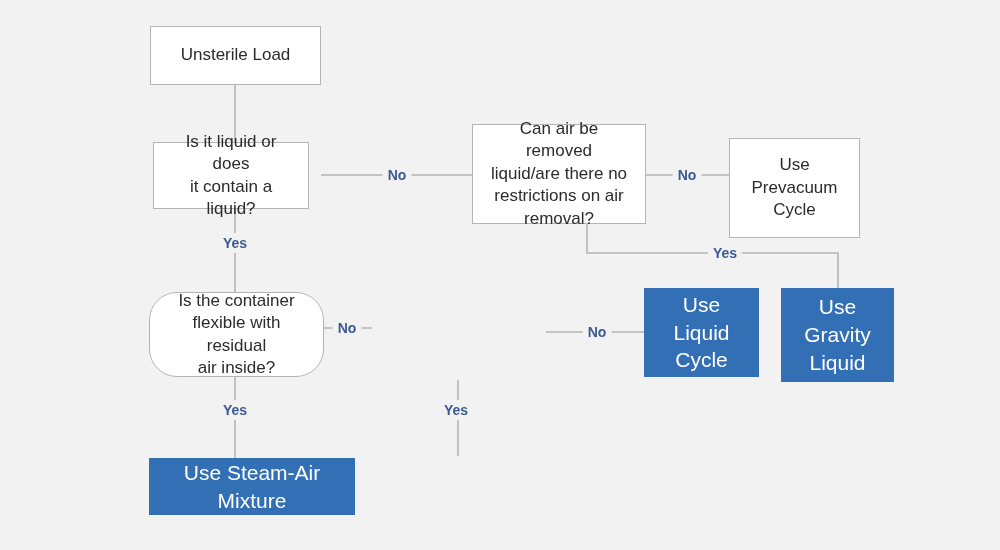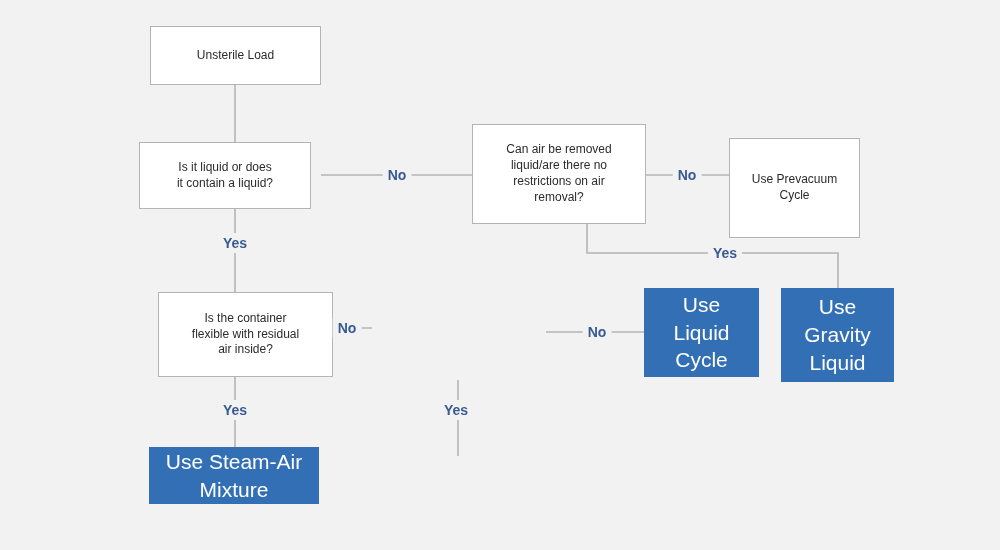--- a/index.html
+++ b/index.html
@@ -30,21 +30,21 @@
     display: flex;
     align-items: center;
     justify-content: center;
     text-align: center;
     line-height: 1.32;
   }
   .node-process {
     background: #ffffff;
     border: 1px solid #b4b4b4;
     color: #2b2b2b;
-    font-size: 12px;
+    font-size: 17px;
   }
   .node-terminal {
     background: #336fb4;
     border: 1px solid #336fb4;
     color: #ffffff;
     font-size: 21px;
   }
   .node-label {
     padding: 0 12px;
     white-space: pre-line;
@@ -85,55 +85,55 @@
       <path d="M546,332 L644,332"></path>
 
       <path d="M458,380 L458,456"></path>
     </g>
   </svg>
 
   <div class="node node-process" style="left:150px; top:26px; width:171px; height:59px;">
     <span class="node-label">Unsterile Load</span>
   </div>
 
-  <div class="node node-process" style="left:139px; top:142px; width:172px; height:67px;">
+  <div class="node node-process" style="left:153px; top:142px; width:156px; height:67px;">
     <span class="node-label">Is it liquid or does
 it contain a liquid?</span>
   </div>
 
   <div class="node node-process" style="left:472px; top:124px; width:174px; height:100px;">
     <span class="node-label">Can air be removed
 liquid/are there no
 restrictions on air
 removal?</span>
   </div>
 
   <div class="node node-process" style="left:729px; top:138px; width:131px; height:100px;">
     <span class="node-label">Use Prevacuum
 Cycle</span>
   </div>
 
-  <div class="node node-process" style="left:158px; top:292px; width:175px; height:85px;">
+  <div class="node node-process" style="left:149px; top:292px; width:175px; height:85px;border-radius:28px;">
     <span class="node-label">Is the container
 flexible with residual
 air inside?</span>
   </div>
 
 
   <div class="node node-terminal" style="left:644px; top:288px; width:115px; height:89px;">
     <span class="node-label">Use Liquid
 Cycle</span>
   </div>
 
   <div class="node node-terminal" style="left:781px; top:288px; width:113px; height:94px;">
     <span class="node-label">Use Gravity
 Liquid</span>
   </div>
 
-  <div class="node node-terminal" style="left:149px; top:447px; width:170px; height:57px;">
+  <div class="node node-terminal" style="left:149px; top:458px; width:206px; height:57px;">
     <span class="node-label">Use Steam-Air Mixture</span>
   </div>
 
 
   <div class="edge-label" style="left:397px; top:175px;">No</div>
 
   <div class="edge-label" style="left:235px; top:243px;">Yes</div>
 
   <div class="edge-label" style="left:687px; top:175px;">No</div>
 

